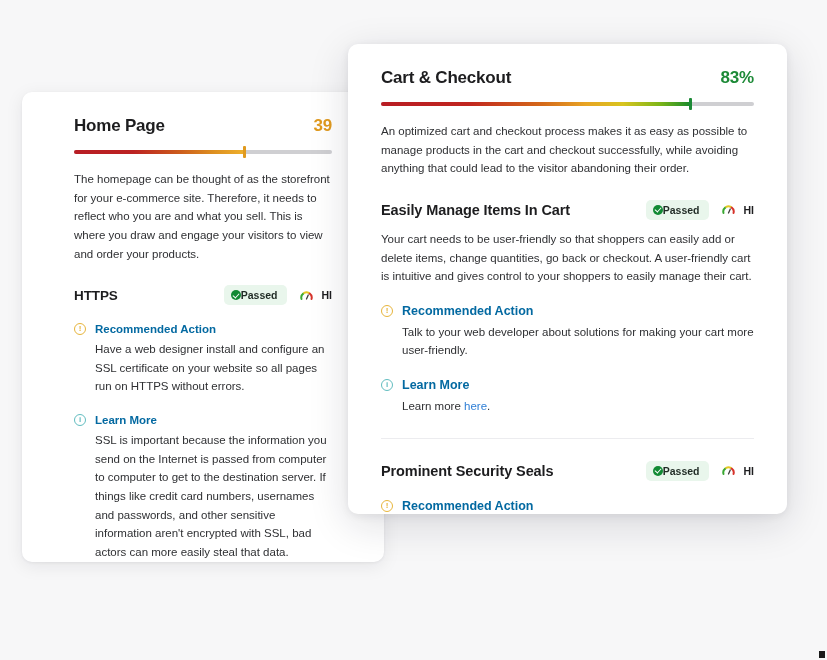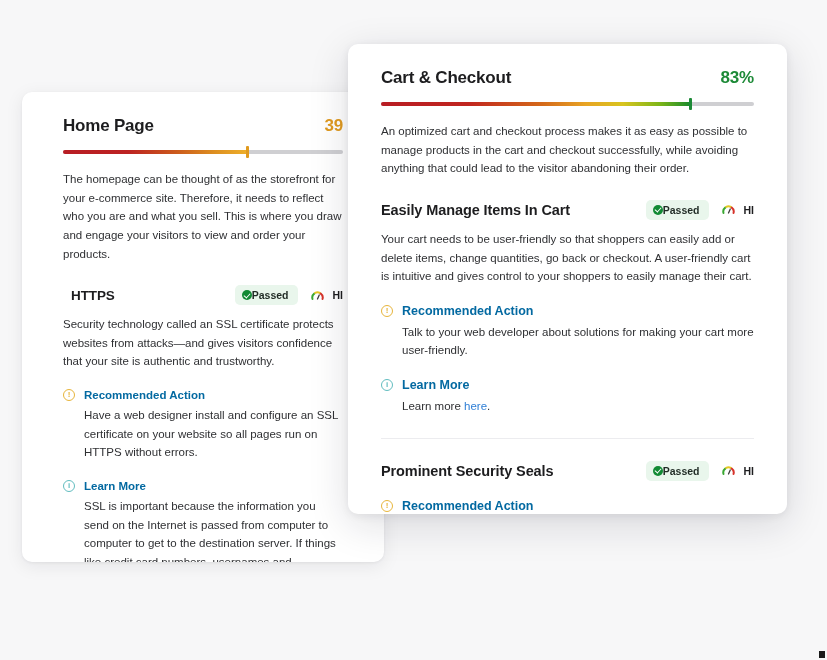--- a/index.html
+++ b/index.html
@@ -33,21 +33,21 @@
 
   #front-panel {
     left: 348px;
     top: 44px;
     width: 439px;
     height: 470px;
     box-shadow: 0 10px 40px rgba(20,20,40,0.14), 0 2px 8px rgba(20,20,40,0.08);
     z-index: 2;
   }
 
-  .panel-inner { padding: 0 41px; }
+  .panel-inner { padding: 0 52px; }
   #front-panel .panel-inner { padding: 0 33px; }
 
   
   .panel-head {
     display: flex;
     align-items: baseline;
     justify-content: space-between;
     padding-top: 24px;
   }
 
@@ -110,21 +110,21 @@
     align-items: center;
     justify-content: space-between;
   }
 
   .section-title {
     font-size: 14.5px;
     font-weight: bold;
     color: #1d1d1f;
     letter-spacing: -0.1px;
   }
-  #back-panel .section-title { font-size: 13.5px; margin-left: 8px; }
+  #back-panel .section-title { font-size: 13.5px; }
 
   .section-meta {
     display: flex;
     align-items: center;
     gap: 13px;
     flex: none;
   }
 
   .badge {
     display: inline-flex;
@@ -264,21 +264,20 @@
             <svg class="gauge" width="13" height="11" viewBox="0 0 26 20">
               <path d="M3 17 A10 10 0 0 1 6.5 6.2" stroke="#3aa832" stroke-width="4" fill="none" stroke-linecap="round"></path>
               <path d="M8.3 4.8 A10 10 0 0 1 17.7 4.8" stroke="#e3c722" stroke-width="4" fill="none" stroke-linecap="round"></path>
               <path d="M19.5 6.2 A10 10 0 0 1 23 17" stroke="#d6332b" stroke-width="4" fill="none" stroke-linecap="round"></path>
               <path d="M13 17 L16.5 9" stroke="#3c3c3c" stroke-width="2.6" stroke-linecap="round"></path>
             </svg>
             <span>HI</span>
           </span>
         </div>
       </div>
-      <div class="section-body">Security technology called an SSL certificate protects websites from attacks—and gives visitors confidence that your site is authentic and trustworthy.</div>
 
       <div class="sub">
         <div class="sub-head">
           <span class="ring">!</span>
           <span class="sub-title">Recommended Action</span>
         </div>
         <div class="sub-text">Have a web designer install and configure an SSL certificate on your website so all pages run on HTTPS without errors.</div>
       </div>
 
       <div class="sub">

